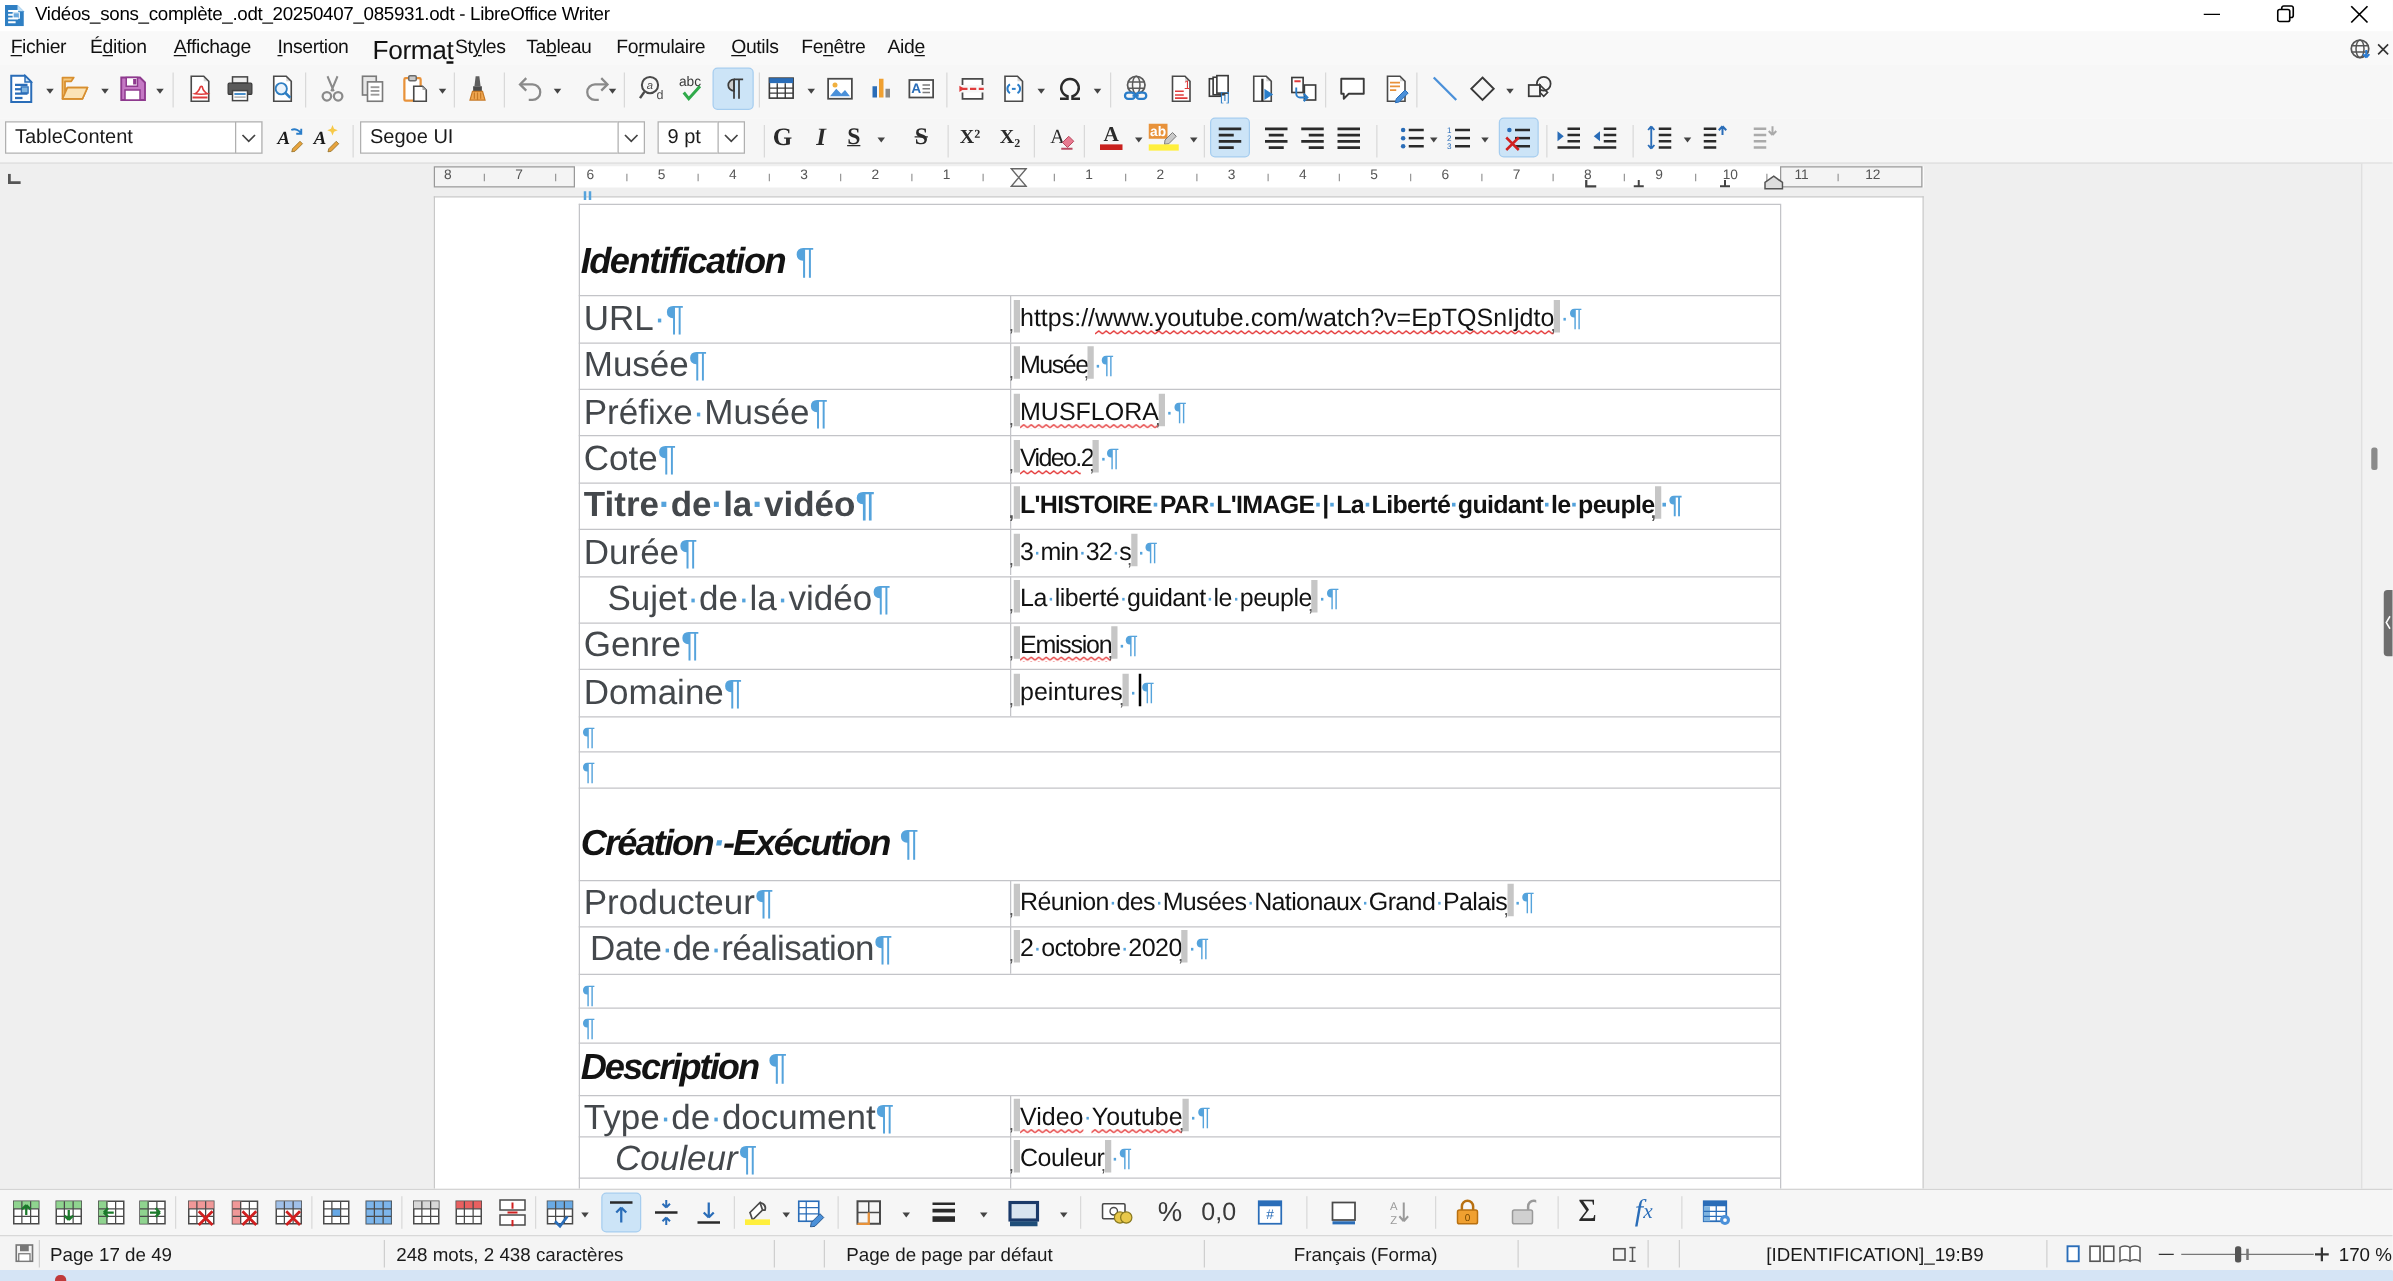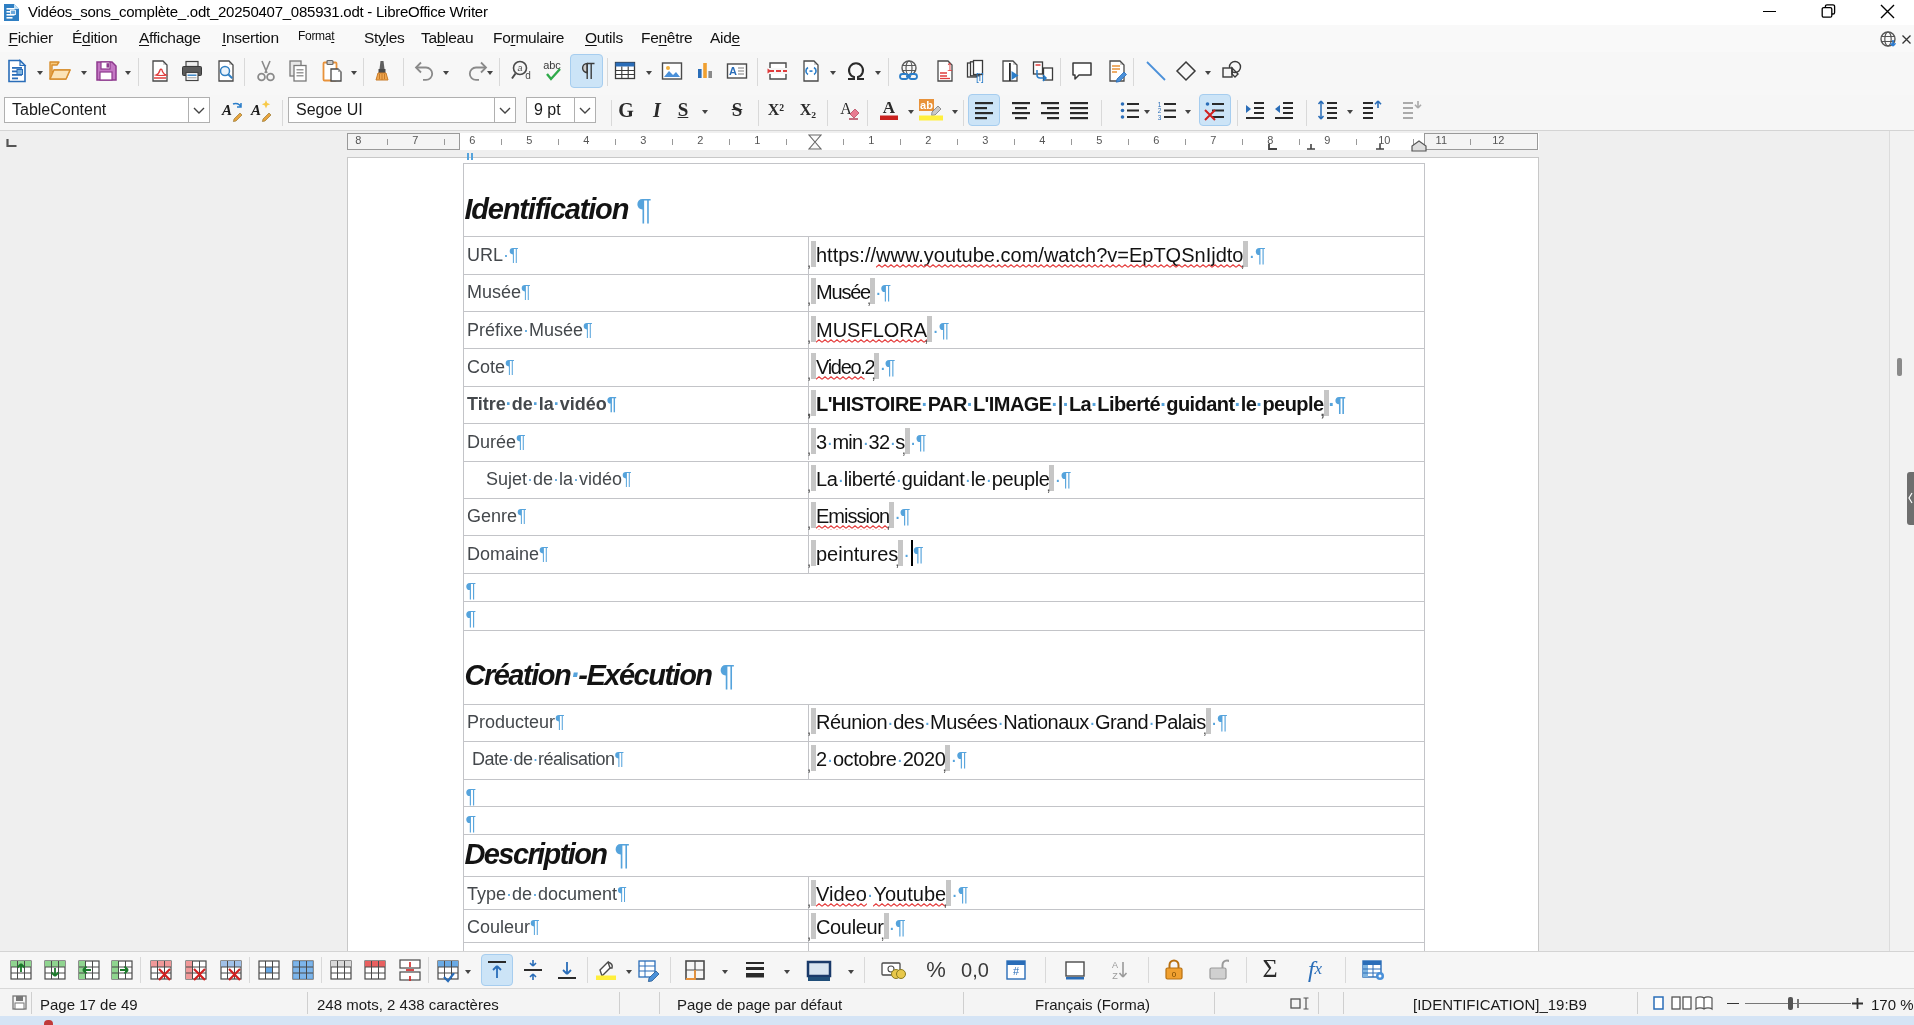--- a/index.html
+++ b/index.html
@@ -23,21 +23,21 @@
 <path d="M4.4 3.4 v-1 a1.6 1.6 0 0 1 1.6-1.6 h6 a1.6 1.6 0 0 1 1.6 1.6 v6 a1.6 1.6 0 0 1 -1.6 1.6 h-1" fill="none" stroke="#000" stroke-width="1.3"></path>
 </svg>
 <svg style="position:absolute;left:1880px;top:4px" width="15" height="15" viewBox="0 0 15 15">
     <path d="M1 1 L14 14 M14 1 L1 14" stroke="#000" stroke-width="1.4"></path>
   </svg>
 <div style="position:absolute;left:0;top:25px;width:1914px;height:27px;background:#f9f9f9"></div>
 <div style="position:absolute;left:8.5px;top:29px;font-size:15.5px;color:#111;letter-spacing:-0.3px"><span style="text-decoration:underline;text-underline-offset:2px">F</span>ichier</div>
 <div style="position:absolute;left:72px;top:29px;font-size:15.5px;color:#111;letter-spacing:-0.3px">É<span style="text-decoration:underline;text-underline-offset:2px">d</span>ition</div>
 <div style="position:absolute;left:139px;top:29px;font-size:15.5px;color:#111;letter-spacing:-0.3px"><span style="text-decoration:underline;text-underline-offset:2px">A</span>ffichage</div>
 <div style="position:absolute;left:222px;top:29px;font-size:15.5px;color:#111;letter-spacing:-0.3px"><span style="text-decoration:underline;text-underline-offset:2px">I</span>nsertion</div>
-<div style="position:absolute;left:298px;top:29px;font-size:12px;color:#111;letter-spacing:-0.3px">Forma<span style="text-decoration:underline;text-underline-offset:2px">t</span></div>
+<div style="position:absolute;left:298px;top:29px;font-size:21px;color:#111;letter-spacing:-0.3px">Forma<span style="text-decoration:underline;text-underline-offset:2px">t</span></div>
 <div style="position:absolute;left:364px;top:29px;font-size:15.5px;color:#111;letter-spacing:-0.3px">St<span style="text-decoration:underline;text-underline-offset:2px">y</span>les</div>
 <div style="position:absolute;left:421px;top:29px;font-size:15.5px;color:#111;letter-spacing:-0.3px">Ta<span style="text-decoration:underline;text-underline-offset:2px">b</span>leau</div>
 <div style="position:absolute;left:493px;top:29px;font-size:15.5px;color:#111;letter-spacing:-0.3px">Fo<span style="text-decoration:underline;text-underline-offset:2px">r</span>mulaire</div>
 <div style="position:absolute;left:585px;top:29px;font-size:15.5px;color:#111;letter-spacing:-0.3px"><span style="text-decoration:underline;text-underline-offset:2px">O</span>utils</div>
 <div style="position:absolute;left:641px;top:29px;font-size:15.5px;color:#111;letter-spacing:-0.3px">Fe<span style="text-decoration:underline;text-underline-offset:2px">n</span>être</div>
 <div style="position:absolute;left:710px;top:29px;font-size:15.5px;color:#111;letter-spacing:-0.3px">Aid<span style="text-decoration:underline;text-underline-offset:2px">e</span></div>
 <svg style="position:absolute;left:1879px;top:31px" width="20" height="20" viewBox="0 0 20 20">
 <circle cx="9" cy="8" r="7" fill="none" stroke="#555" stroke-width="1.4"></circle>
 <ellipse cx="9" cy="8" rx="3.2" ry="7" fill="none" stroke="#555" stroke-width="1.2"></ellipse>
 <path d="M2.2 5.5 h13.6 M2.2 10.5 h13.6" stroke="#555" stroke-width="1.2"></path>
@@ -493,21 +493,21 @@
 <div style="position:absolute;left:807.5px;top:908.5px;width:1px;height:33.5px;background:#c3c4c8"></div>
 <div style="position:absolute;left:807.5px;top:942px;width:1px;height:9px;background:#c3c4c8"></div>
 <svg width="0" height="0" style="position:absolute">
     <defs>
       <pattern id="zz" width="6" height="4" patternUnits="userSpaceOnUse">
         <path d="M0 3.2 L3 0.8 L6 3.2" stroke="#e53e3e" stroke-width="1.1" fill="none"></path>
       </pattern>
     </defs>
   </svg>
 <style>
-.lab{position:absolute;font-size:18px;color:#44484c;white-space:nowrap;line-height:20px}
+.lab{position:absolute;font-size:28px;color:#44484c;white-space:nowrap;line-height:20px}
 .val{position:absolute;font-size:20px;color:#121212;white-space:nowrap;line-height:20px}
 .sq{position:relative;display:inline-block;line-height:20px}
 .sq>svg{position:absolute;left:0;bottom:-3.5px;width:100%;height:4.5px}
 .hd{position:absolute;font-size:29px;line-height:29px;font-weight:bold;font-style:italic;color:#131313;white-space:nowrap;letter-spacing:-1.2px}
 .hdp{font-style:normal;font-weight:normal;margin-left:8px;letter-spacing:0}
 .cm{position:relative;display:inline-block;width:5px;height:0}
 .cm b{position:absolute;left:0;top:-21px;width:5px;height:26px;background:#c6c6c6}
 .caret{position:relative;display:inline-block;width:2px;height:0;margin-left:1px}
 .caret b{position:absolute;left:0;top:-20.5px;width:2px;height:25.5px;background:#000}
 </style>
@@ -519,21 +519,21 @@
 <div class="lab" id="L3" style="left:467px;top:319.5px;">Préfixe<span class="fm">·</span>Musée<span class="fm">¶</span></div>
 <div class="lab" id="L4" style="left:467px;top:356.84999999999997px;">Cote<span class="fm">¶</span></div>
 <div class="lab" id="L5" style="left:467px;top:394.2px;font-weight:bold;">Titre<span class="fm">·</span>de<span class="fm">·</span>la<span class="fm">·</span>vidéo<span class="fm">¶</span></div>
 <div class="lab" id="L6" style="left:467px;top:431.54999999999995px;">Durée<span class="fm">¶</span></div>
 <div class="lab" id="L7" style="left:467px;top:468.9px;margin-left:19px;">Sujet<span class="fm">·</span>de<span class="fm">·</span>la<span class="fm">·</span>vidéo<span class="fm">¶</span></div>
 <div class="lab" id="L8" style="left:467px;top:506.25px;">Genre<span class="fm">¶</span></div>
 <div class="lab" id="L9" style="left:467px;top:543.6px;">Domaine<span class="fm">¶</span></div>
 <div class="lab" id="L13" style="left:467px;top:711.9px;">Producteur<span class="fm">¶</span></div>
 <div class="lab" id="L14" style="left:472px;top:749.4px;letter-spacing:-0.5px;">Date<span class="fm">·</span>de<span class="fm">·</span>réalisation<span class="fm">¶</span></div>
 <div class="lab" id="L18" style="left:467px;top:883.9px;">Type<span class="fm">·</span>de<span class="fm">·</span>document<span class="fm">¶</span></div>
-<div class="lab" id="L19" style="left:467px;top:916.9px;">Couleur<span class="fm">¶</span></div>
+<div class="lab" id="L19" style="left:492px;top:916.9px;font-style:italic;">Couleur<span class="fm">¶</span></div>
 <div class="val" style="left:811px;top:244.8px;"><span class="cm"><b></b><span style="position:absolute;left:-4px;top:-10px;color:#555;font-size:15px">,</span></span><span class="tx" id="V1">https://<span class="sq">www.youtube.com/watch?v=EpTQSnIjdto<svg preserveAspectRatio="none">
           <rect width="100%" height="4.5" fill="url(#zz)"></rect>
         </svg></span></span><span class="cm"><b></b><span style="position:absolute;left:-3px;top:-10px;color:#555;font-size:15px">,</span></span><span class="fm">·</span><span class="fm">¶</span></div>
 <div class="val" style="left:811px;top:282.15px;letter-spacing:-1.2px;"><span class="cm"><b></b><span style="position:absolute;left:-4px;top:-10px;color:#555;font-size:15px">,</span></span><span class="tx" id="V2">Musée</span><span class="cm"><b></b><span style="position:absolute;left:-3px;top:-10px;color:#555;font-size:15px">,</span></span><span class="fm">·</span><span class="fm">¶</span></div>
 <div class="val" style="left:811px;top:319.5px;"><span class="cm"><b></b><span style="position:absolute;left:-4px;top:-10px;color:#555;font-size:15px">,</span></span><span class="tx" id="V3"><span class="sq">MUSFLORA<svg preserveAspectRatio="none">
           <rect width="100%" height="4.5" fill="url(#zz)"></rect>
         </svg></span></span><span class="cm"><b></b><span style="position:absolute;left:-3px;top:-10px;color:#555;font-size:15px">,</span></span><span class="fm">·</span><span class="fm">¶</span></div>
 <div class="val" style="left:811px;top:356.84999999999997px;letter-spacing:-1.3px;"><span class="cm"><b></b><span style="position:absolute;left:-4px;top:-10px;color:#555;font-size:15px">,</span></span><span class="tx" id="V4"><span class="sq">Video.<svg preserveAspectRatio="none">
           <rect width="100%" height="4.5" fill="url(#zz)"></rect>
         </svg></span>2</span><span class="cm"><b></b><span style="position:absolute;left:-3px;top:-10px;color:#555;font-size:15px">,</span></span><span class="fm">·</span><span class="fm">¶</span></div>

